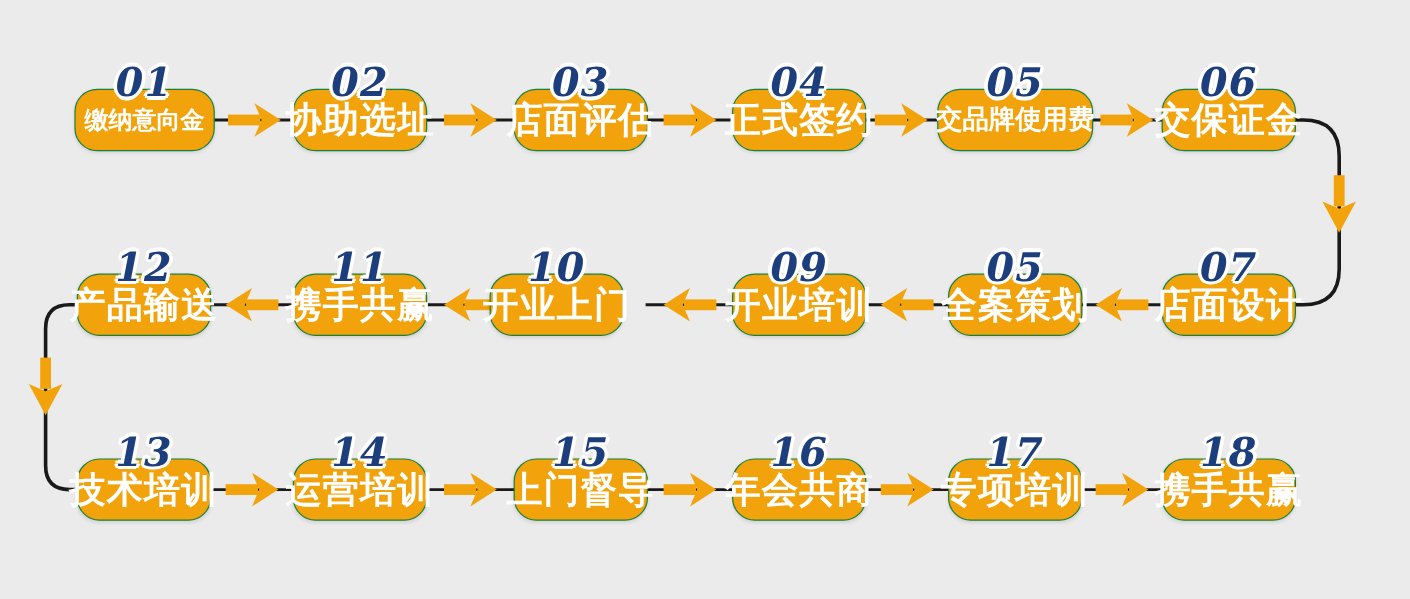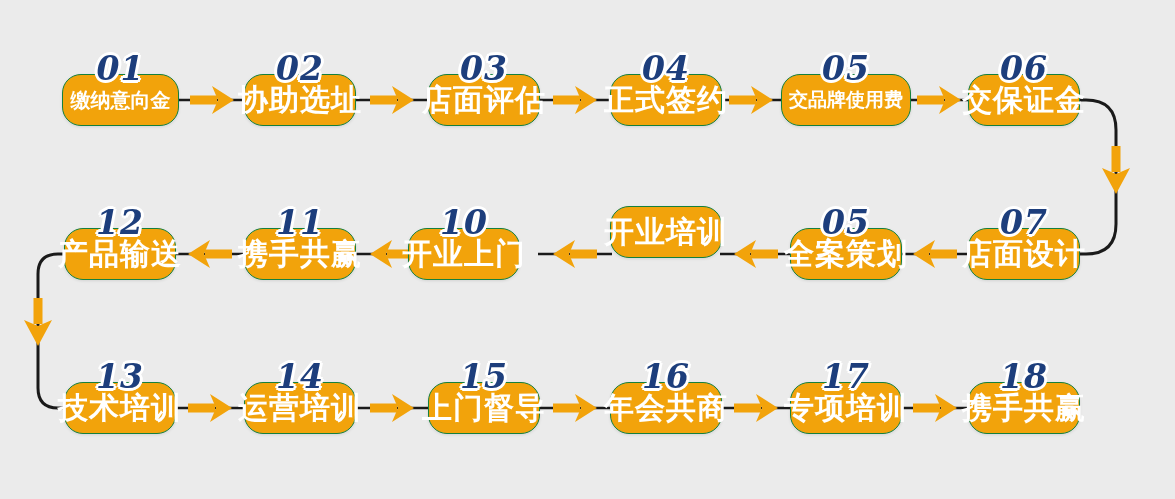--- a/index.html
+++ b/index.html
@@ -56,21 +56,21 @@
     box-shadow: 0 1px 3px rgba(0,0,0,0.10);
   }
   .lbl {
     color: #ffffff;
     font-weight: bold;
     font-size: 30px;
     letter-spacing: 1px;
     white-space: nowrap;
   }
   .chars5 .lbl { font-size: 20px; letter-spacing: 0; }
-  .chars6 .lbl { font-size: 19px; letter-spacing: 0; }
+  .chars6 .lbl { font-size: 22px; letter-spacing: 0; }
 </style>
 </head>
 <body>
 
 <div class="canvas">
 
   <svg id="flow-svg" viewBox="0 0 1175 499" xmlns="http://www.w3.org/2000/svg">
       <line x1="176" y1="100" x2="248" y2="100" stroke="#1A1A1A" stroke-width="2.4"></line>
       <line x1="352" y1="100" x2="432" y2="100" stroke="#1A1A1A" stroke-width="2.4"></line>
       <line x1="536" y1="100" x2="614" y2="100" stroke="#1A1A1A" stroke-width="2.4"></line>
@@ -167,20 +167,21 @@
         <span class="lbl">店面设计</span>
       </div>
   </div>
   <div class="step" style="left:790px;top:206px;width:112px">
     <div class="num">05</div>
     <div class="box">
         <span class="lbl">全案策划</span>
       </div>
   </div>
   <div class="step" style="left:610px;top:206px;width:112px">
+    <div class="num">09</div>
     <div class="box">
         <span class="lbl">开业培训</span>
       </div>
   </div>
   <div class="step" style="left:408px;top:206px;width:112px">
     <div class="num">10</div>
     <div class="box">
         <span class="lbl">开业上门</span>
       </div>
   </div>

